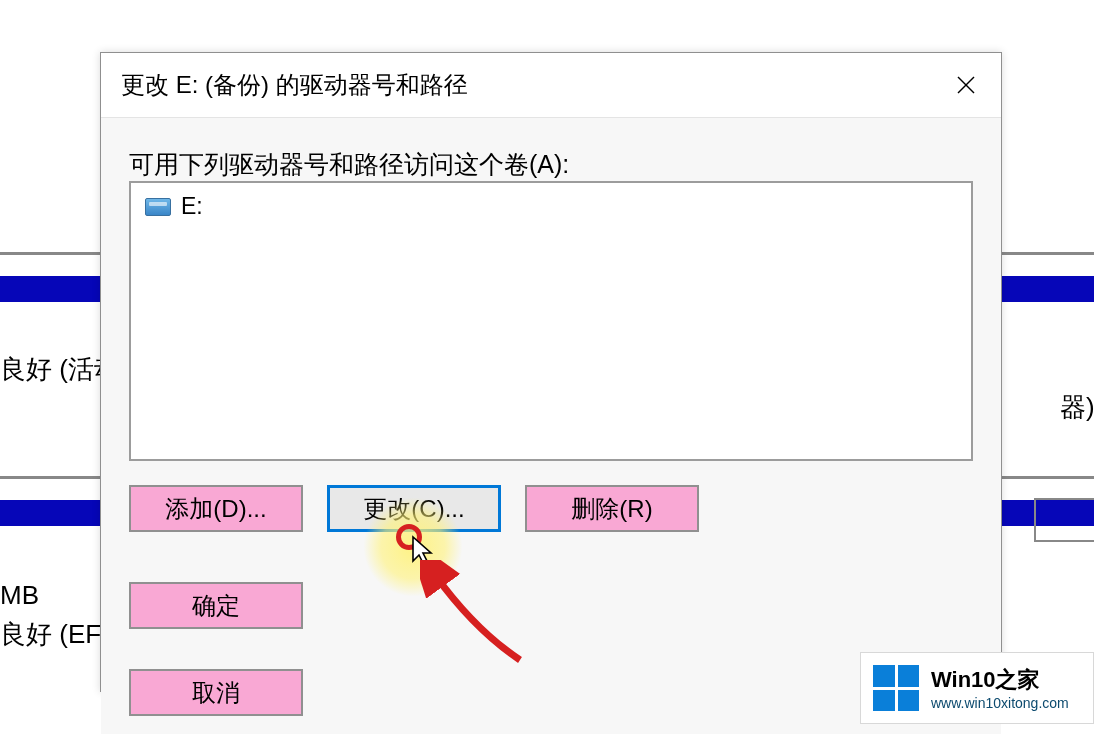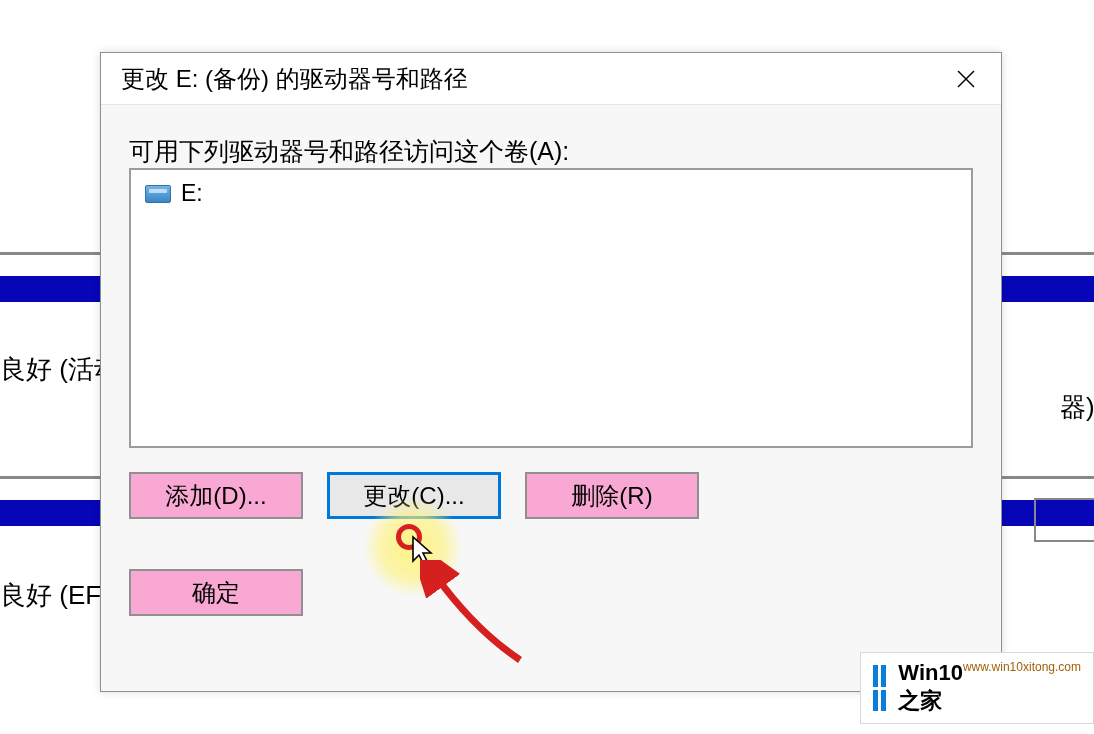--- a/index.html
+++ b/index.html
@@ -58,21 +58,21 @@
       left: 100px;
       width: 902px;
       height: 640px;
       background: #fcfcfc;
       border: 1px solid #8f8f8f;
       box-shadow: 0 0 8px rgba(0,0,0,0.15);
       display: flex;
       flex-direction: column;
     }
     .titlebar {
-      height: 52px;
+      height: 79px;
       display: flex;
       align-items: center;
       padding: 0 0 0 20px;
       border-bottom: 1px solid #e4e4e4;
       background: #ffffff;
     }
     .title-text {
       font-size: 24px;
       color: #000;
       flex: 1;
@@ -127,23 +127,24 @@
       border-radius: 1px;
     }
     .btnrow {
       display: flex;
       gap: 24px;
       margin-top: 24px;
     }
     .btnrow2 {
       display: flex;
       gap: 40px;
-      justify-content: flex-start;
+      justify-content: center;
       margin-top: 50px;
       margin-bottom: 24px;
+      flex-direction: column;
     }
     .wbtn {
       width: 174px;
       height: 47px;
       background: #f9a8d4;
       border: 2px solid #909090;
       font-size: 24px;
       color: #000;
       display: flex;
       align-items: center;
@@ -194,37 +195,38 @@
       gap: 12px;
     }
     .wm-logo {
       width: 46px; height: 46px;
       display: grid;
       grid-template-columns: 1fr 1fr;
       grid-template-rows: 1fr 1fr;
       gap: 3px;
     }
     .wm-logo div { background: #0a7fd9; }
-    .wm-text { display: flex; flex-direction: row; }
+    .wm-text { display: flex; flex-direction: column; }
     .wm-main { font-size: 22px; font-weight: bold; color: #000; }
-    .wm-sub { font-size: 12px; color: #a16207; }
+    .wm-sub { font-size: 14px; color: #0c4a6e; }
   </style>
 </head>
 <body>
 
 <div class="bg-container">
   <div class="bg-bar-top"></div>
   <div class="bg-bar-top-blue"></div>
   <div class="bg-text1">
     <div>良好 (活动</div>
   </div>
   <div style="position:absolute;top:390px;left:1060px;font-size:26px;">器)</div>
   <div class="bg-bar-mid"></div>
   <div class="bg-bar-mid-blue"></div>
   <div class="bg-text2">
+    <div>MB</div>
     <div>良好 (EFI 系</div>
   </div>
   <div style="position:absolute;top:498px;right:0;width:60px;height:44px;border:2px solid #888;border-right:none;"></div>
 </div>
 
 <div class="dialog">
   <div class="titlebar">
     <span class="title-text">更改 E: (备份) 的驱动器号和路径</span>
     <div class="close-btn">
       <svg viewBox="0 0 24 24">
@@ -241,20 +243,21 @@
         <span>E:</span>
       </div>
     </div>
     <div class="btnrow">
       <div class="wbtn">添加(D)...</div>
       <div class="wbtn focused">更改(C)...</div>
       <div class="wbtn">删除(R)</div>
     </div>
     <div class="btnrow2">
       <div class="wbtn">确定</div>
+      <div class="wbtn">取消</div>
     </div>
   </div>
 </div>
 
 <div class="highlight"></div>
 <div class="click-ring"></div>
 <svg class="cursor" width="28" height="34" viewBox="0 0 28 34">
   <path d="M2 2 L2 26 L8 20 L13 30 L17 28 L12 18 L20 18 Z" fill="#fff" stroke="#000" stroke-width="1.6"></path>
 </svg>
 <svg class="arrow" width="120" height="110" viewBox="0 0 120 110">

